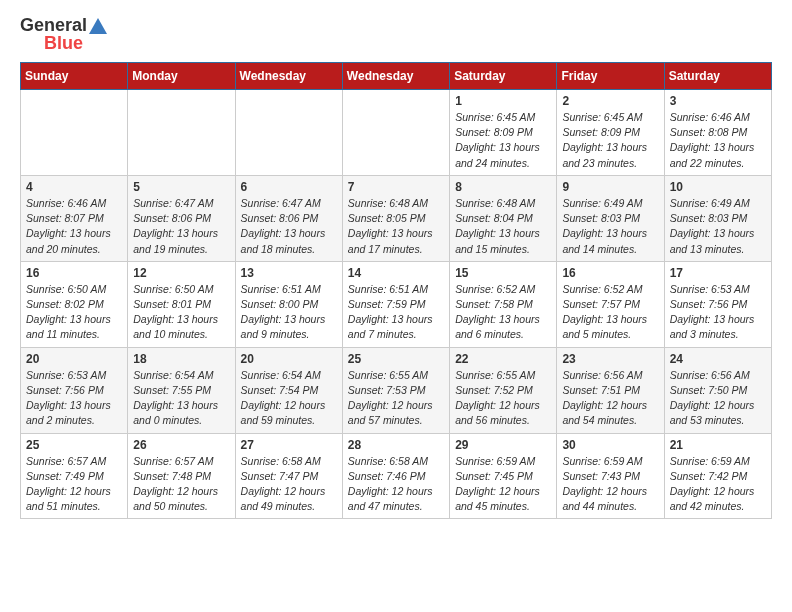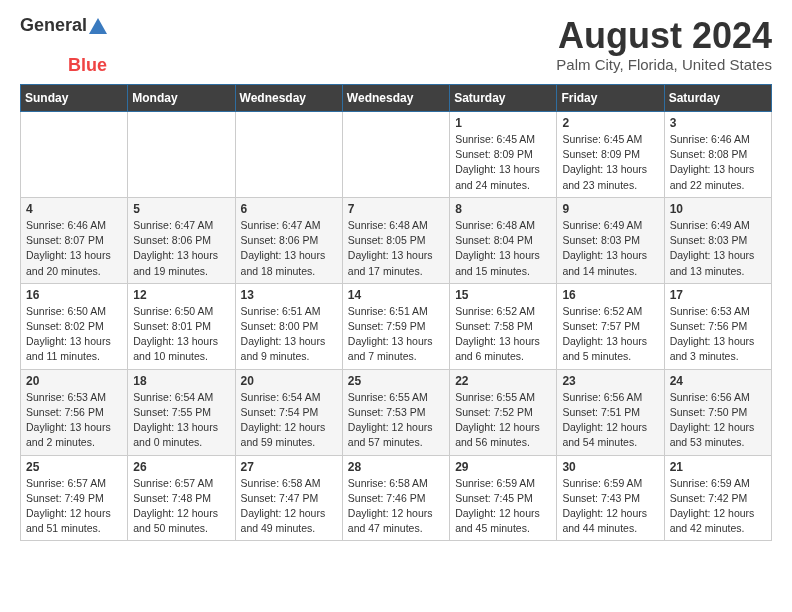--- a/index.html
+++ b/index.html
@@ -12,22 +12,21 @@
     }
     .header-section {
       display: flex;
       align-items: flex-start;
       justify-content: space-between;
       margin-bottom: 10px;
     }
     .logo {
       display: flex;
       flex-direction: column;
-      align-items: flex-end;
-      gap: 22px;
+      align-items: center;
     }
     .logo-text-general {
       font-size: 18px;
       font-weight: bold;
       color: #333;
       line-height: 1;
     }
     .logo-text-blue {
       font-size: 18px;
       font-weight: bold;
@@ -50,21 +49,21 @@
     .location {
       font-size: 15px;
       color: #555;
     }
     .calendar-table {
       width: 100%;
       border-collapse: collapse;
       font-size: 11px;
     }
     .calendar-table th {
-      background-color: #404040;
+      background-color: #b91c1c;
       color: #fff;
       padding: 6px 4px;
       text-align: left;
       font-size: 12px;
       font-weight: bold;
       border: 1px solid #2e6da0;
     }
     .calendar-table td {
       border: 1px solid #ccc;
       vertical-align: top;
@@ -80,42 +79,39 @@
       font-weight: bold;
       font-size: 12px;
       color: #333;
       display: block;
       margin-bottom: 2px;
     }
     .day-info {
       color: #333;
       font-size: 10.5px;
       line-height: 1.45;
+      font-style: italic;
     }
     .empty-cell {
       background: #fff !important;
     }
   </style>
 </head>
 <body>
 
 <div class="header-section">
   <div class="logo">
     <div class="logo-row">
       <span class="logo-text-general">General</span>
       <svg width="18" height="16" viewBox="0 0 18 16" style="margin-left:2px; margin-bottom:-2px;">
         <polygon points="0,16 9,0 18,16" fill="#3a7abf"></polygon>
       </svg>
     </div>
     <span class="logo-text-blue">Blue</span>
   </div>
-  <div class="title-block">
-    <div class="month-year">August 2024</div>
-    <div class="location">Palm City, Florida, United States</div>
-  </div>
 </div>
 
 <table class="calendar-table">
   <thead>
     <tr id="weekday-header">
     <th>Sunday</th>
         <th>Monday</th>
         <th>Wednesday</th>
         <th>Wednesday</th>
         <th>Saturday</th>

